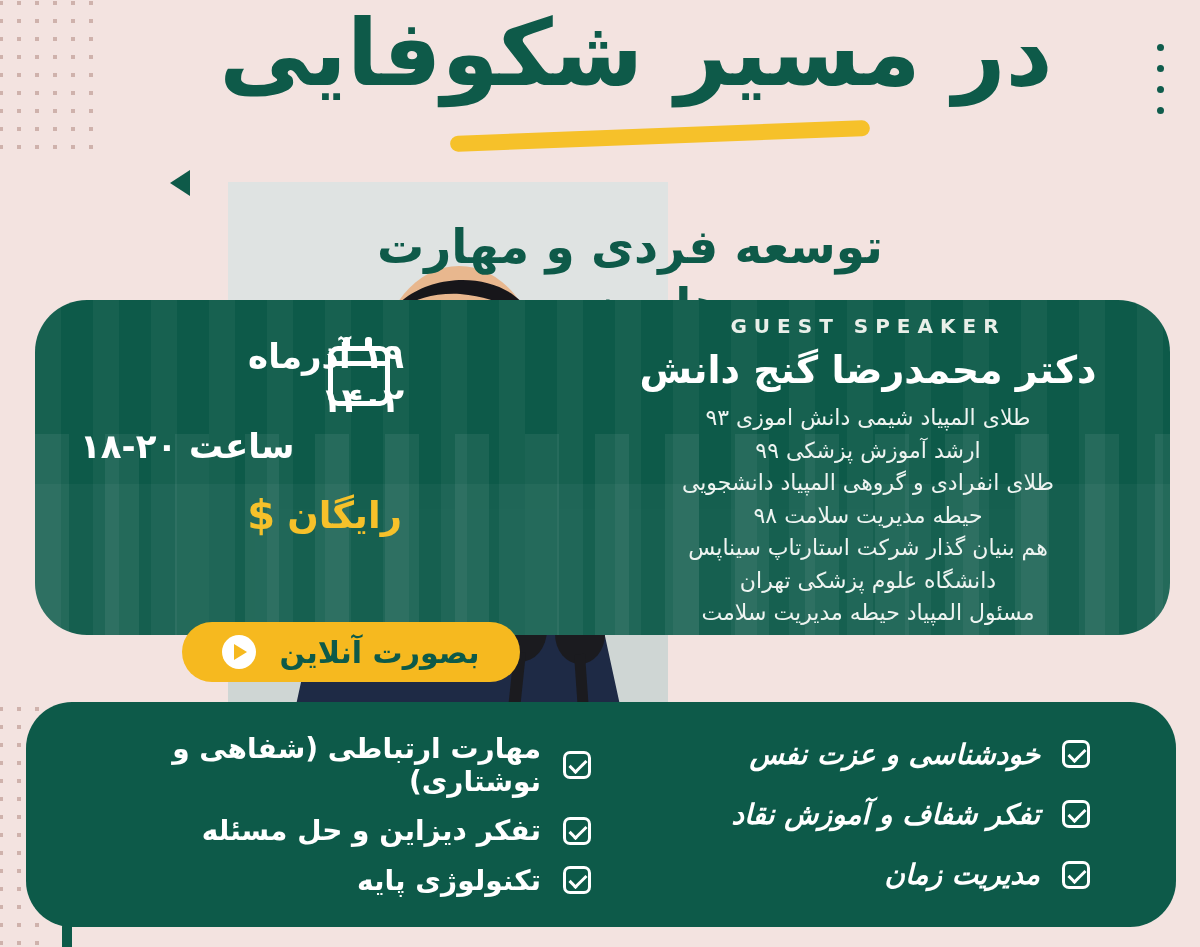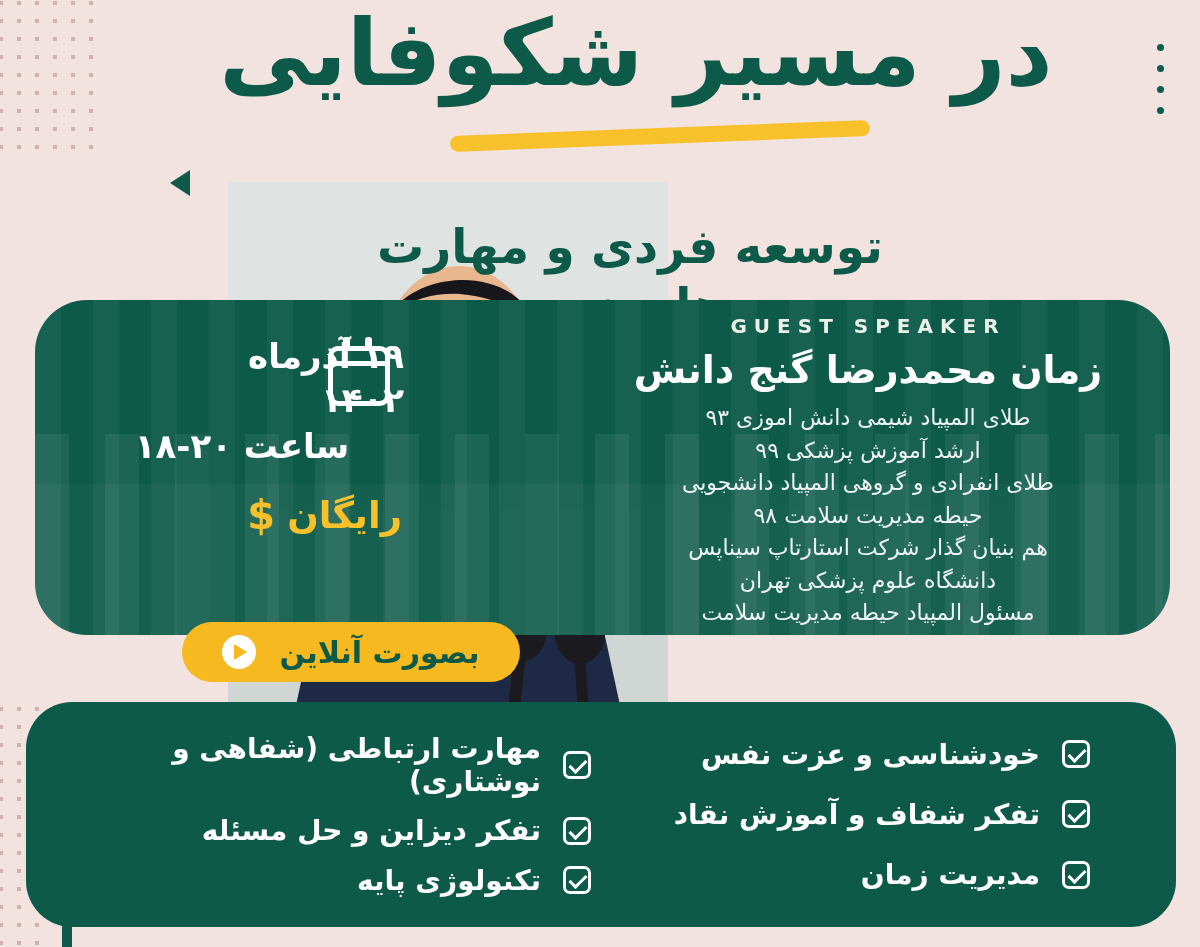--- a/index.html
+++ b/index.html
@@ -107,21 +107,21 @@
     content:""; position:absolute; left:-5px; right:-5px; top:10px;
     height:5px; background:#fff;
   }
   .cal-icon::after{
     content:""; position:absolute; left:10px; top:-14px; width:7px; height:14px;
     background:#fff; border-radius:3px;
     box-shadow:22px 0 0 #fff;
   }
   .date-line1 { font-size:34px; font-weight:bold; text-align:right; padding-right:6px; }
   .date-line2 { font-size:34px; font-weight:bold; text-align:right; padding-right:6px; margin-top:4px;}
-  .date-line3 { font-size:34px; font-weight:bold; text-align:center; padding-right:6px; margin-top:6px;}
+  .date-line3 { font-size:34px; font-weight:bold; text-align:left; padding-right:6px; margin-top:6px;}
   .free-row {
     margin-top:26px; display:flex; align-items:center; gap:12px;
     justify-content:flex-start; padding-right:8px;
   }
   .free-text { font-size:37px; font-weight:bold; color:#f6c12a; }
   .free-icon { font-size:40px; font-weight:bold; color:#f6c12a; }
 
   
   .online-pill {
     position:absolute; left:182px; top:622px;
@@ -150,21 +150,21 @@
     position:absolute; left:26px; top:702px; width:1150px; height:225px;
     background:#0d5a49; border-radius:46px;
     padding:22px 46px; direction:rtl;
     display:flex; gap:0;
   }
   .topics-col { flex:1; display:flex; flex-direction:column; justify-content:space-around; }
   .topic {
     display:flex; align-items:center; gap:22px; color:#fff;
     font-size:28px; font-weight:bold; justify-content:flex-start;
   }
-  .topics-col.right .topic { padding-right:40px; }
+  .topics-col.right .topic { padding-right:40px;font-style:italic; }
   .topics-col.left .topic { padding-right:10px; }
   .chk {
     flex:none; width:28px; height:28px; border:3px solid #fff; border-radius:7px;
     position:relative;
   }
   .chk::after{
     content:""; position:absolute; left:7px; top:2px; width:7px; height:14px;
     border:solid #fff; border-width:0 3px 3px 0; transform:rotate(45deg);
   }
   .bottom-tick {
@@ -236,21 +236,21 @@
   <div class="sub-title">
     <span>توسعه فردی و مهارت</span>
     <span class="l2">های نرم</span>
   </div>
 
   <div class="green-card">
     <div class="skyline"></div>
 
     <div class="speaker">
       <div class="guest-label">GUEST SPEAKER</div>
-      <div class="speaker-name">زمان محمدرضا گنج دانش</div>
+      <div class="speaker-name">دکتر محمدرضا گنج دانش</div>
       <div class="credits">
         <div>طلای المپیاد شیمی دانش اموزی ۹۳</div>
         <div>ارشد آموزش پزشکی ۹۹</div>
         <div>طلای انفرادی و گروهی المپیاد دانشجویی</div>
         <div>حیطه مدیریت سلامت ۹۸</div>
         <div>هم بنیان گذار شرکت استارتاپ سیناپس</div>
         <div>دانشگاه علوم پزشکی تهران</div>
         <div>مسئول المپیاد حیطه مدیریت سلامت</div>
       </div>
     </div>

